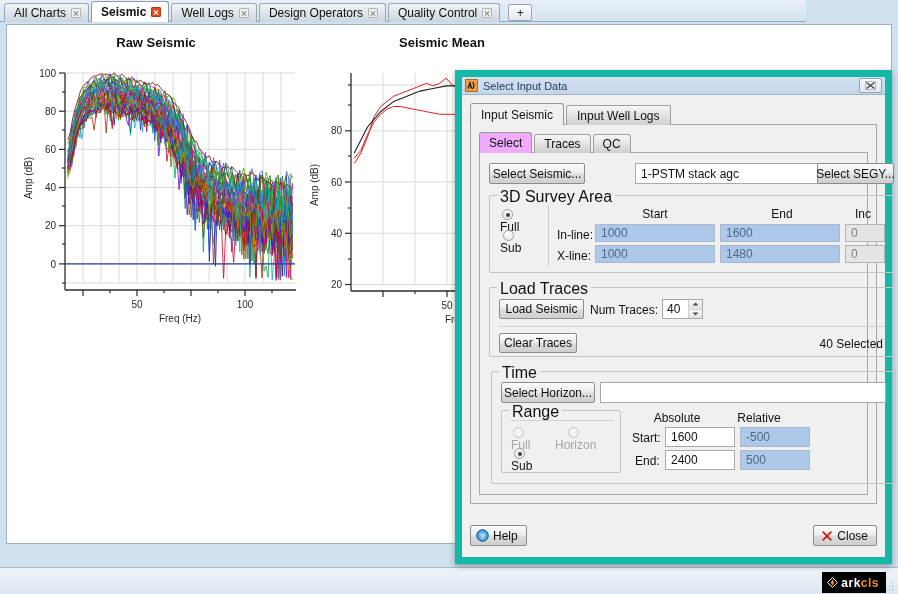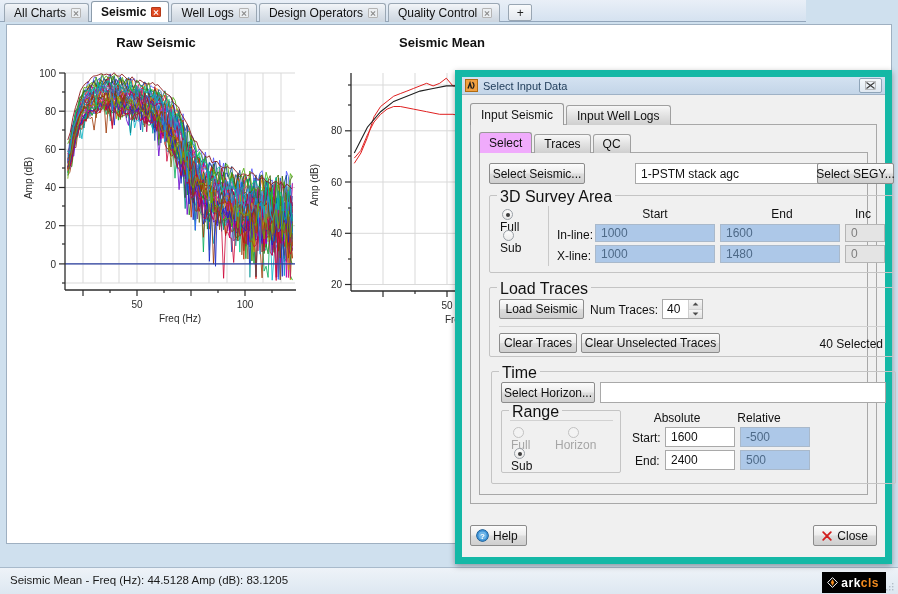--- a/index.html
+++ b/index.html
@@ -420,21 +420,20 @@
           <text x="43" y="263" text-anchor="end">20</text>
           <text x="148" y="284" text-anchor="middle">50</text>
           <text x="167" y="298" text-anchor="middle">Freq (Hz)</text>
           <text transform="translate(19,160) rotate(-90)" text-anchor="middle">Amp (dB)</text>
         </g>
       </svg>
     </div>
   </div>
 
   <div class="statusbar">
-    <div class="statustext">Seismic Mean  -  Freq (Hz): 44.5128  Amp (dB): 83.1205</div>
     <div class="logo">
       <span class="dia">
         <svg width="11" height="11" viewBox="0 0 11 11">
           <polygon points="5.5,0.6 10.4,5.5 5.5,10.4 0.6,5.5" fill="none" stroke="#ffffff" stroke-width="1"></polygon>
           <polygon points="5.5,2.2 7.2,5.5 5.5,8.8 3.8,5.5" fill="#f08a1e"></polygon>
         </svg>
       </span>
       <span class="ark">ark</span>
         <span class="cls">cls</span>
     </div>
@@ -534,21 +533,20 @@
                   <svg width="7" height="4" viewBox="0 0 7 4">
                       <polygon points="3.5,3.6 0.6,0.4 6.4,0.4" fill="#4a4a4a"></polygon>
                     </svg>
                 </div>
               </div>
             </div>
 
             <div class="hsep" style="left:9px;top:38px;width:386px;"></div>
 
             <div class="btn" style="position:absolute;left:9px;top:45px;height:20px;width:78px;">Clear Traces</div>
-            <div class="btn" style="position:absolute;left:91px;top:45px;height:20px;width:139px;">Clear Unselected Traces</div>
             <div class="lbl" style="position:absolute;right:10px;top:49px;">40 Selected</div>
           </div>
 
           <div class="group" style="left:11px;top:218px;width:405px;height:113px;">
             <span class="gl">Time</span>
 
             <div class="btn" style="position:absolute;left:9px;top:10px;height:21px;width:94px;">Select Horizon...</div>
             <div class="txt" style="position:absolute;left:108px;top:10px;right:9px;height:21px;"></div>
 
             <div class="group" style="left:9px;top:38px;width:120px;height:63px;background:#f0f0f0;">

